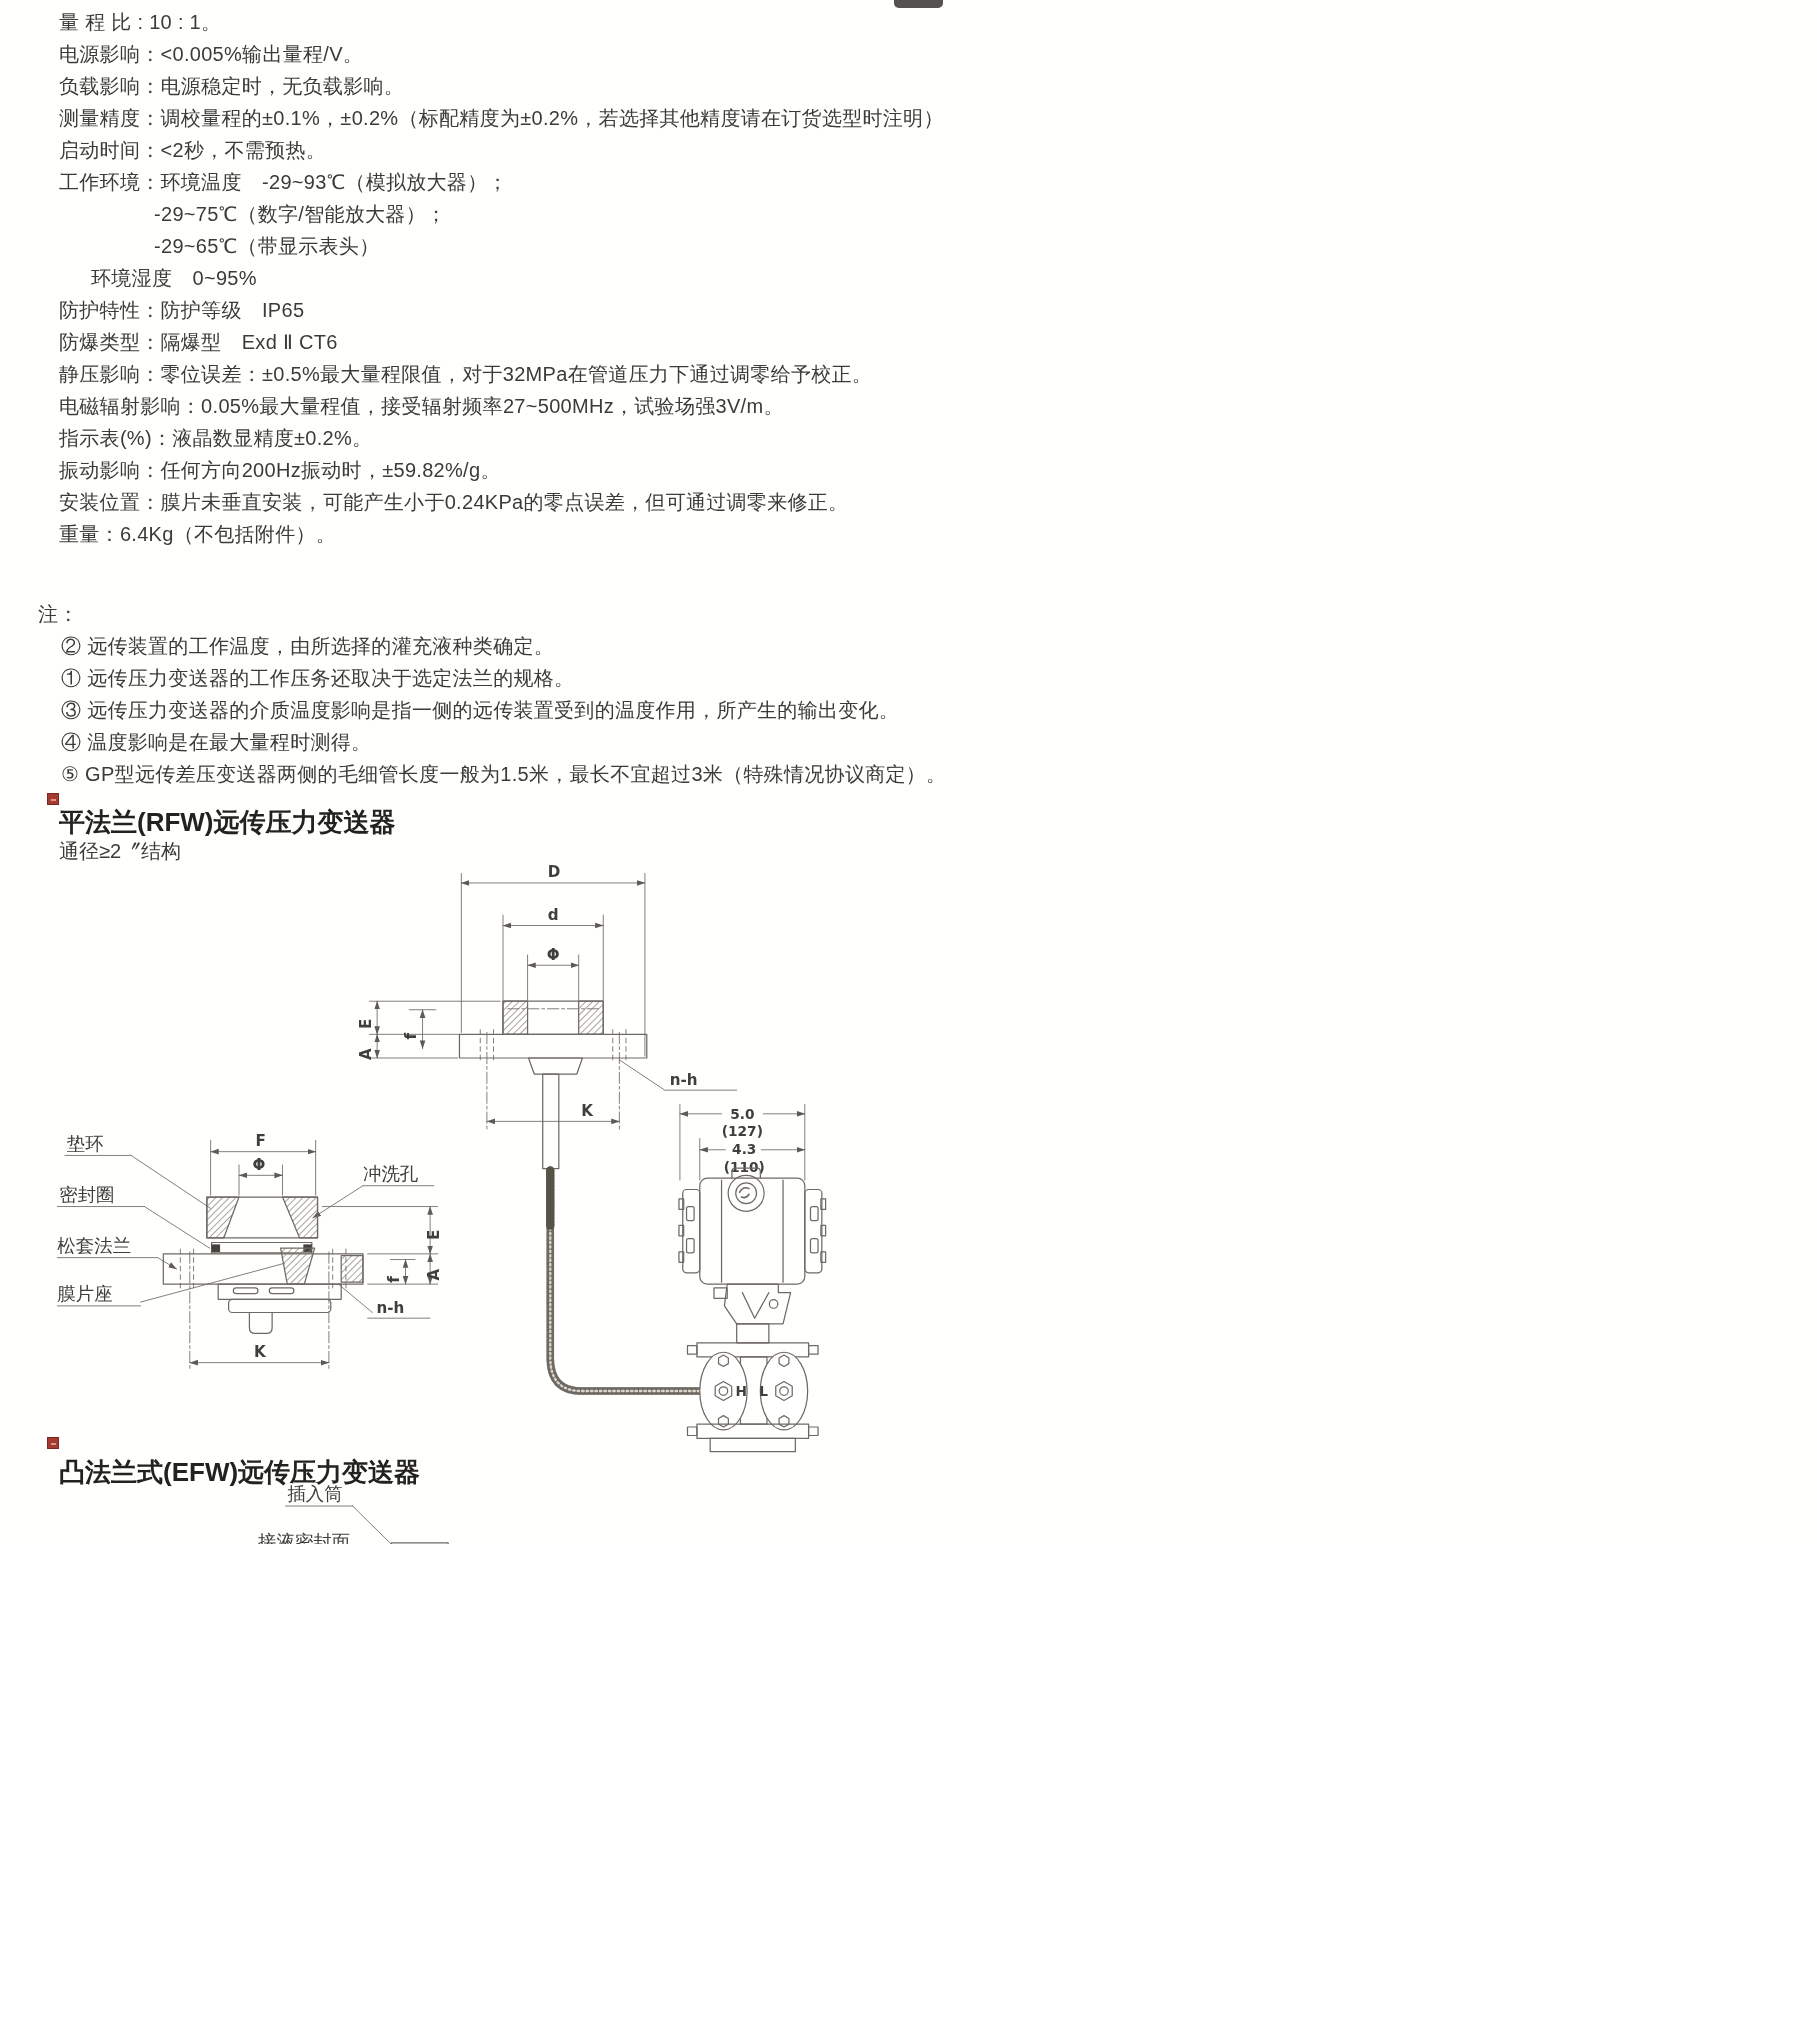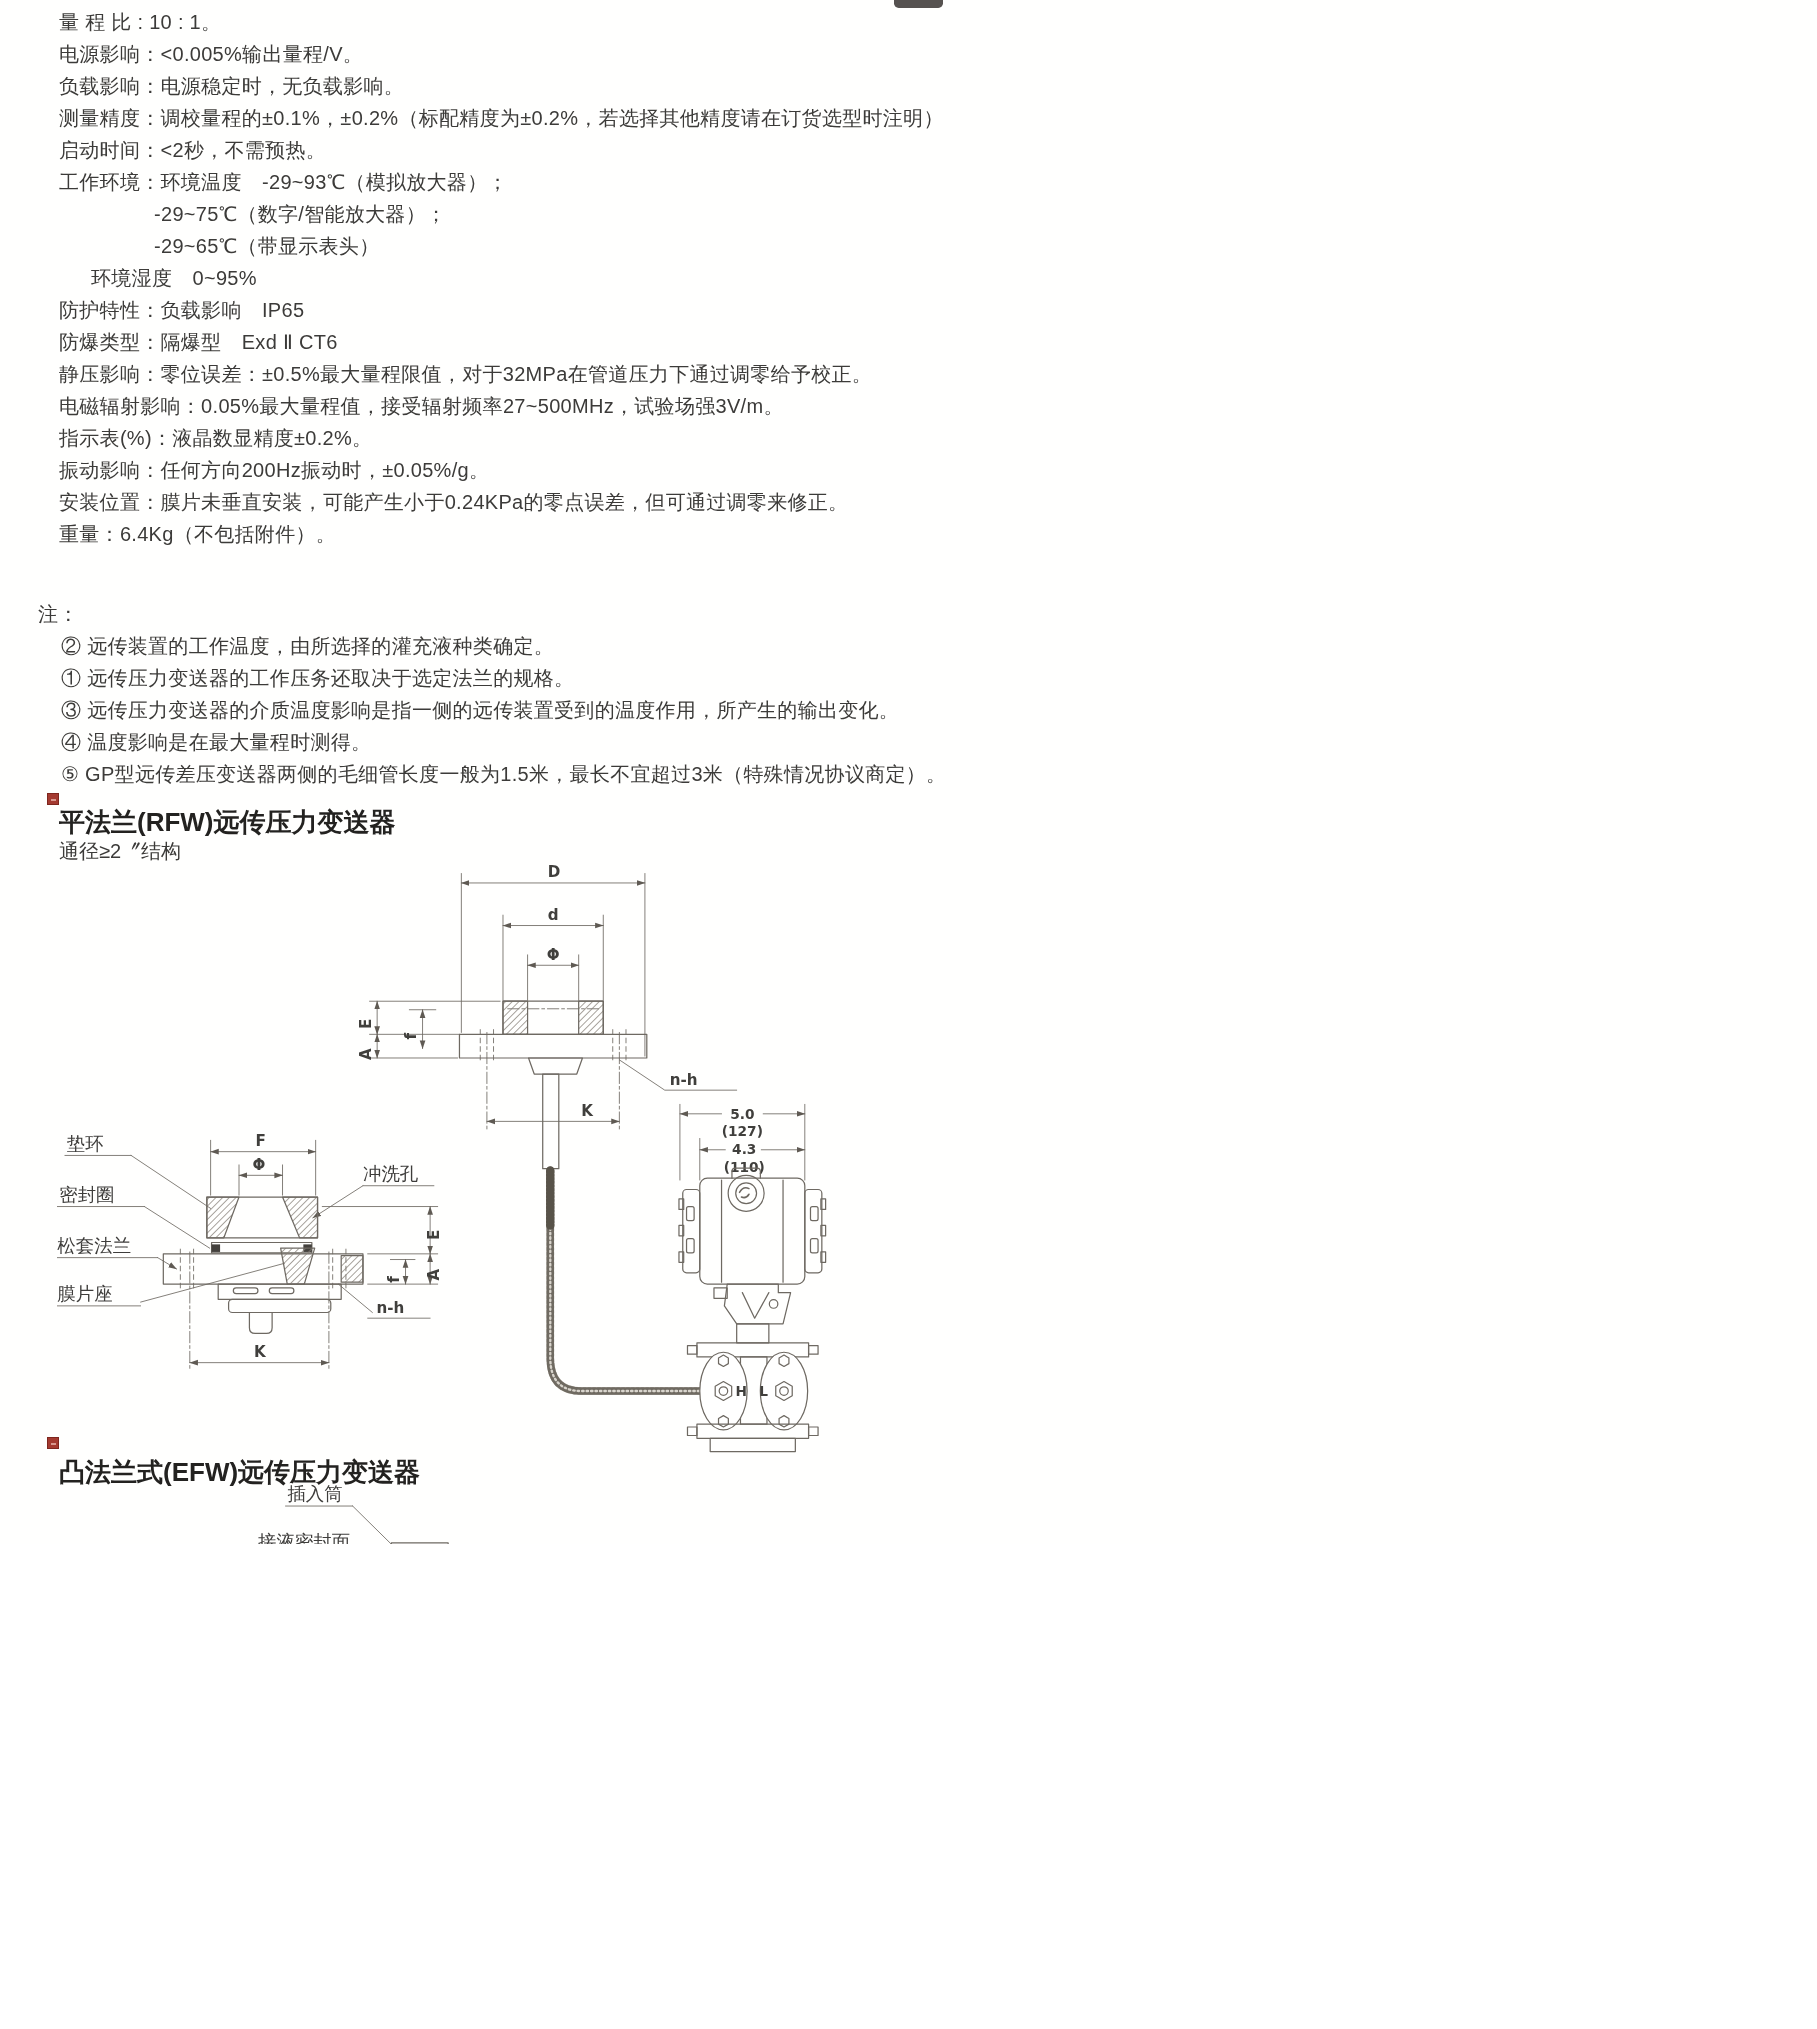--- a/index.html
+++ b/index.html
@@ -38,26 +38,26 @@
   <div class="specs">
     <div class="ln">量 程 比 : 10 : 1。</div>
     <div class="ln">电源影响：&lt;0.005%输出量程/V。</div>
     <div class="ln">负载影响：电源稳定时，无负载影响。</div>
     <div class="ln">测量精度：调校量程的±0.1%，±0.2%（标配精度为±0.2%，若选择其他精度请在订货选型时注明）</div>
     <div class="ln">启动时间：&lt;2秒，不需预热。</div>
     <div class="ln">工作环境：环境温度　-29~93℃（模拟放大器）；</div>
     <div class="ln ind-a">-29~75℃（数字/智能放大器）；</div>
     <div class="ln ind-a">-29~65℃（带显示表头）</div>
     <div class="ln ind-b">环境湿度　0~95%</div>
-    <div class="ln">防护特性：负载影响　IP65</div>
+    <div class="ln">防护特性：防护等级　IP65</div>
     <div class="ln">防爆类型：隔爆型　Exd Ⅱ CT6</div>
     <div class="ln">静压影响：零位误差：±0.5%最大量程限值，对于32MPa在管道压力下通过调零给予校正。</div>
     <div class="ln">电磁辐射影响：0.05%最大量程值，接受辐射频率27~500MHz，试验场强3V/m。</div>
     <div class="ln">指示表(%)：液晶数显精度±0.2%。</div>
-    <div class="ln">振动影响：任何方向200Hz振动时，±0.05%/g。</div>
+    <div class="ln">振动影响：任何方向200Hz振动时，±59.82%/g。</div>
     <div class="ln">安装位置：膜片未垂直安装，可能产生小于0.24KPa的零点误差，但可通过调零来修正。</div>
     <div class="ln">重量：6.4Kg（不包括附件）。</div>
   </div>
 
   <div class="notes">
     <div class="ln">注：</div>
     <div class="ln note-item">② 远传装置的工作温度，由所选择的灌充液种类确定。</div>
     <div class="ln note-item">① 远传压力变送器的工作压务还取决于选定法兰的规格。</div>
     <div class="ln note-item">③ 远传压力变送器的介质温度影响是指一侧的远传装置受到的温度作用，所产生的输出变化。</div>
     <div class="ln note-item">④ 温度影响是在最大量程时测得。</div>

